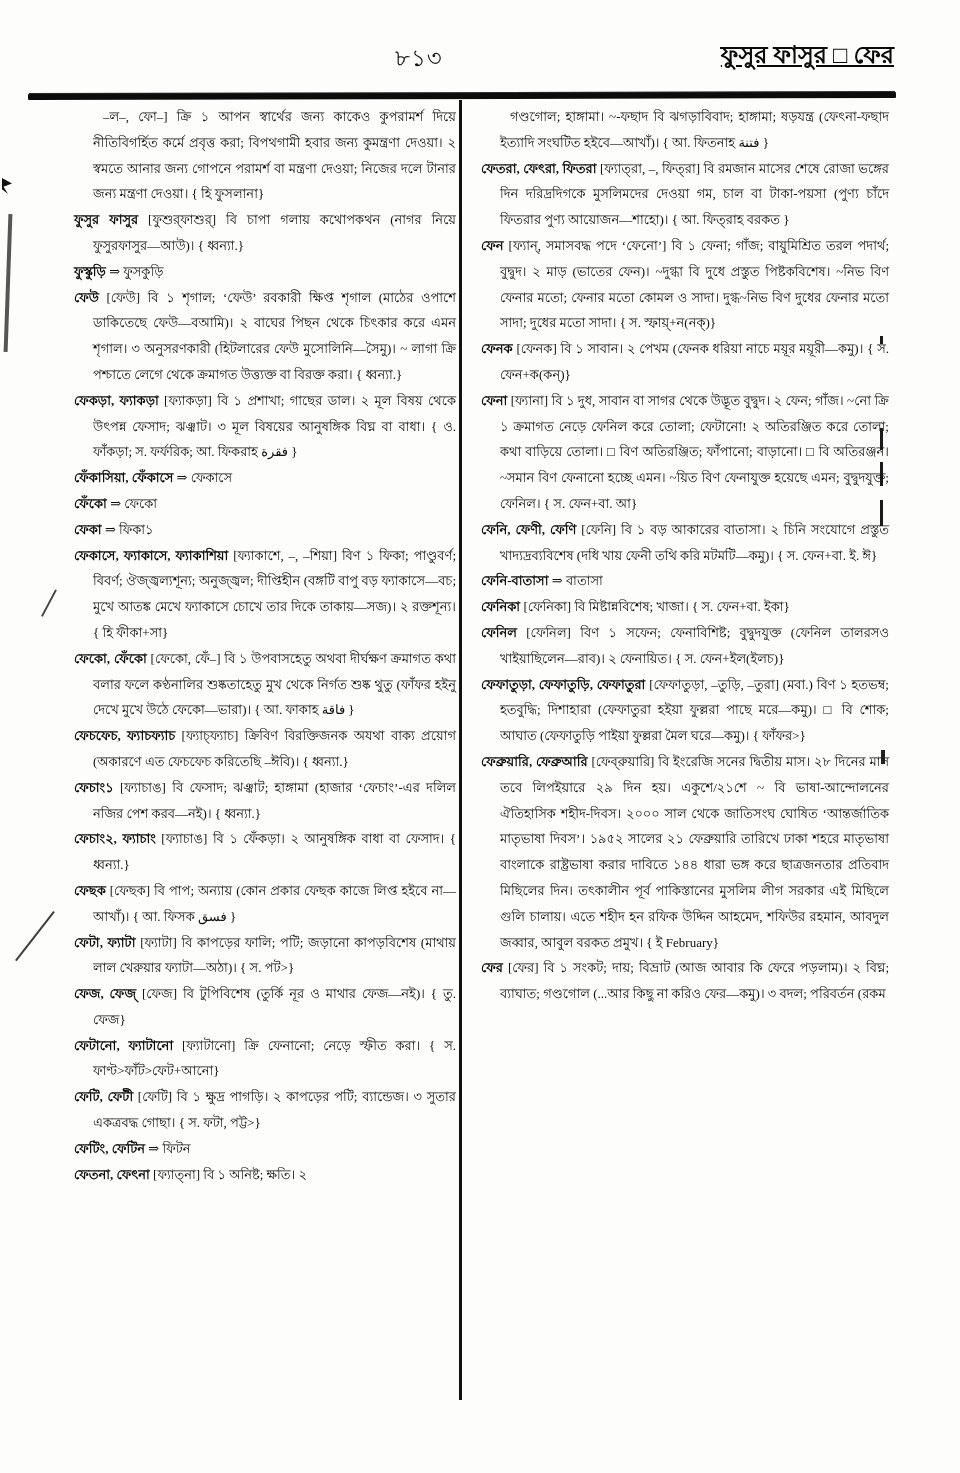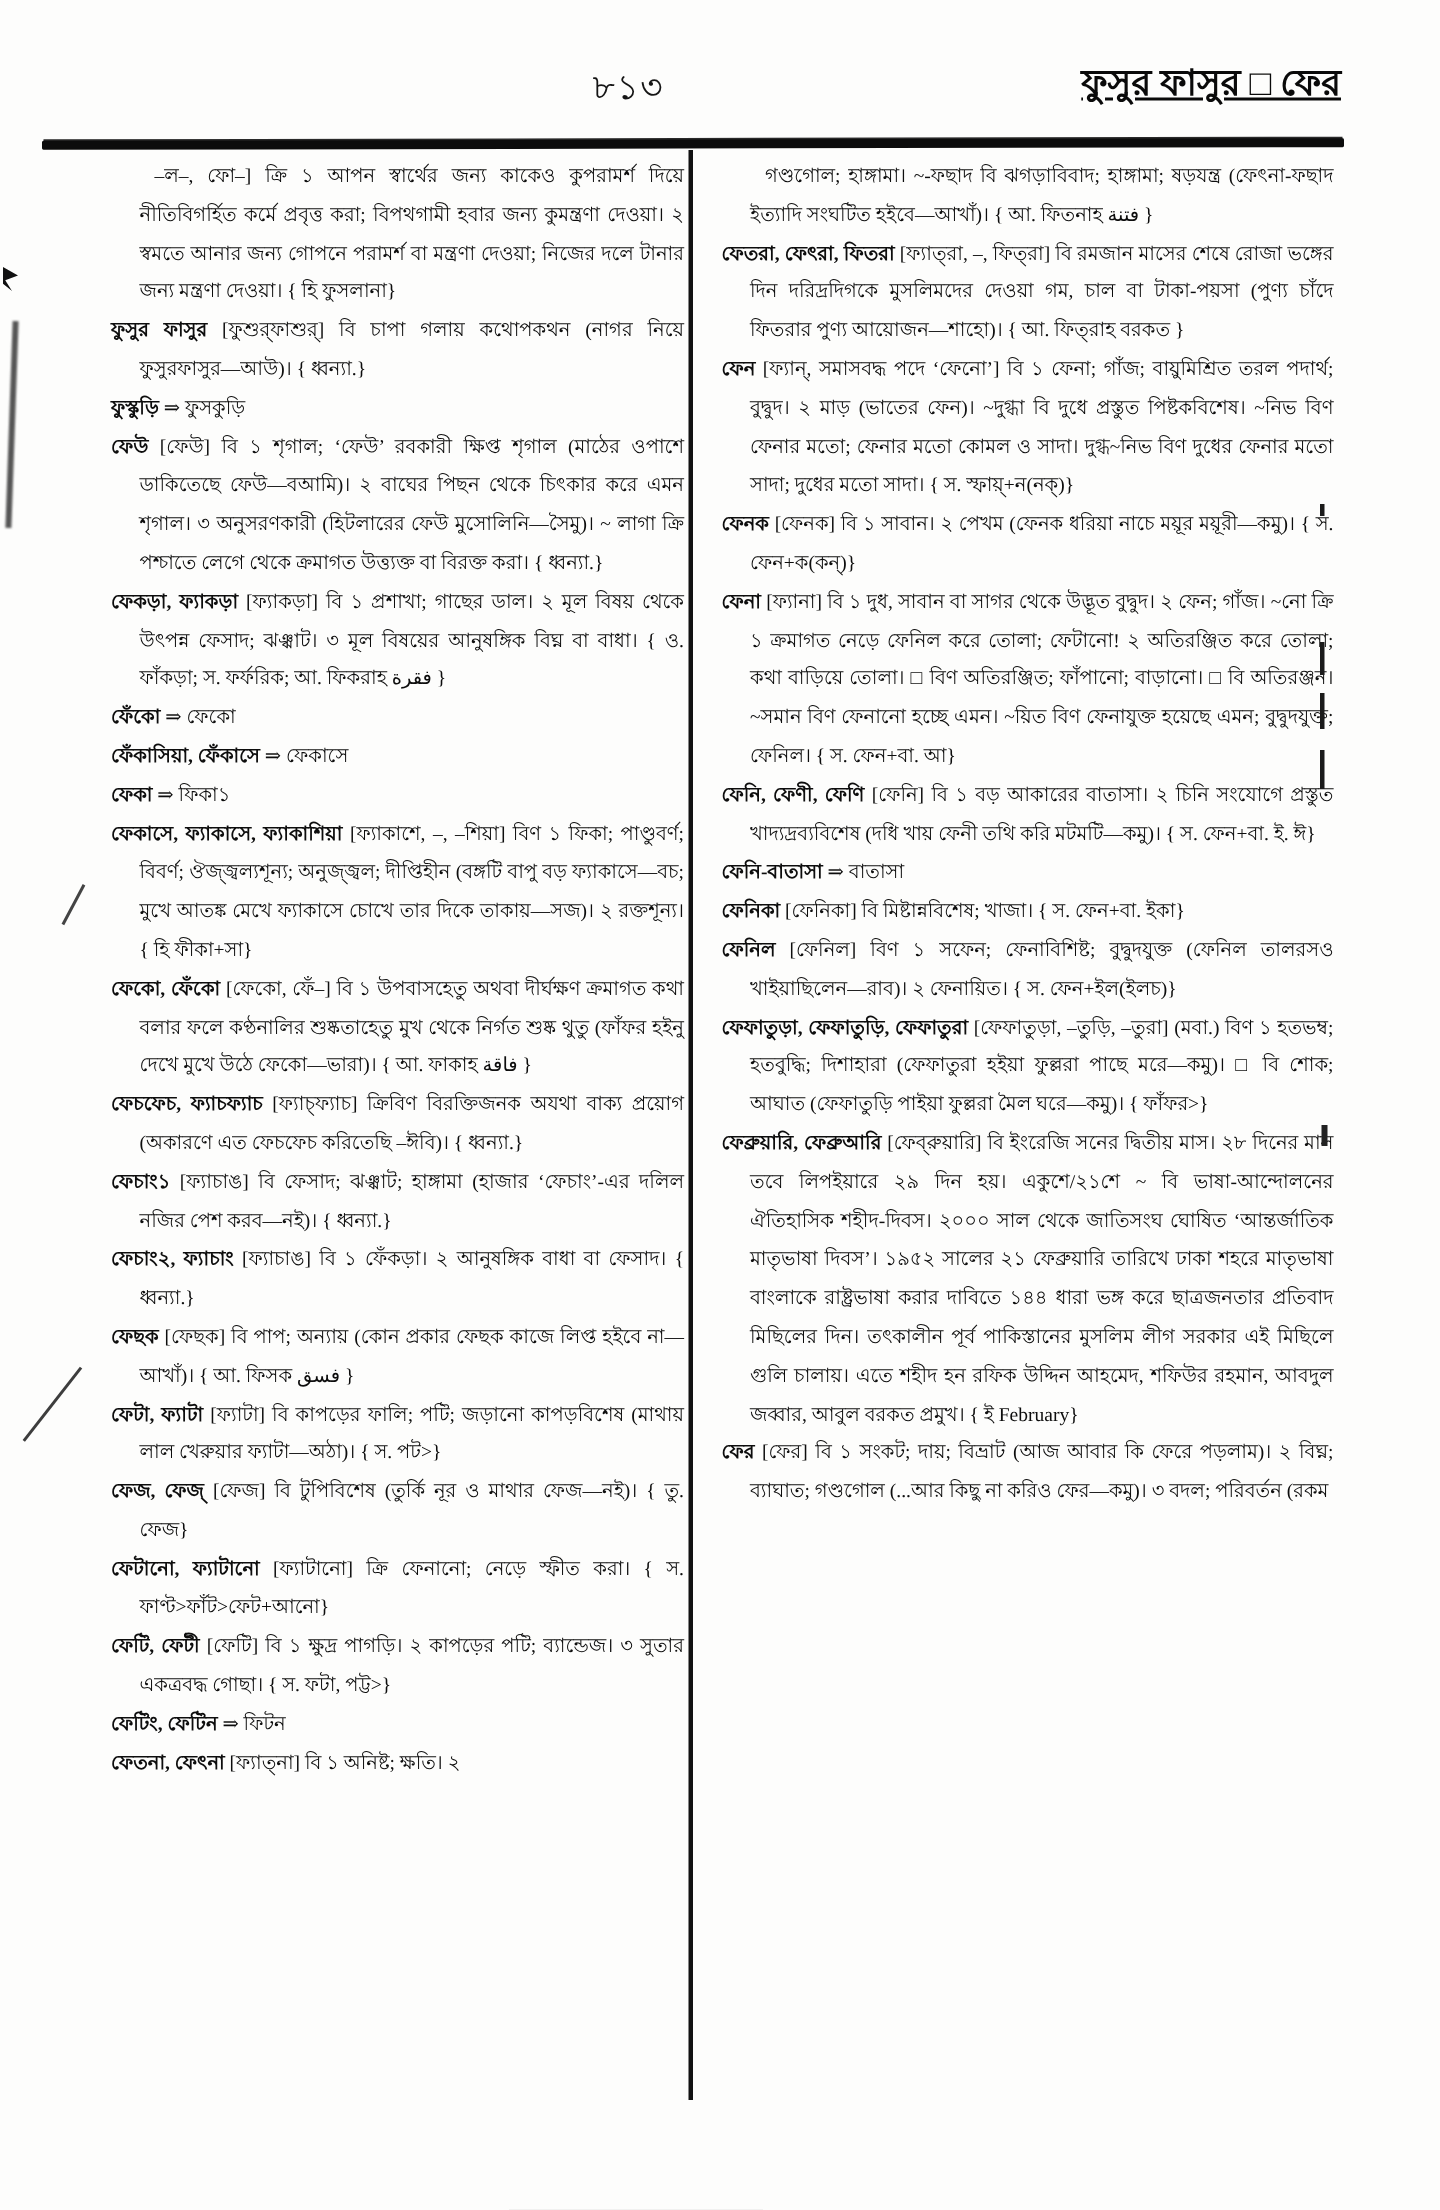--- a/index.html
+++ b/index.html
@@ -106,22 +106,22 @@
   <div class="head-rule"></div>
 
   <div class="col-divider"></div>
 
   <div class="column left" id="col-left">
       <p class="entry cont"><span class="body">–ল–, ফো–] ক্রি ১ আপন স্বার্থের জন্য কাকেও কুপরামর্শ দিয়ে নীতিবিগর্হিত কর্মে প্রবৃত্ত করা; বিপথগামী হবার জন্য কুমন্ত্রণা দেওয়া। ২ স্বমতে আনার জন্য গোপনে পরামর্শ বা মন্ত্রণা দেওয়া; নিজের দলে টানার জন্য মন্ত্রণা দেওয়া। { হি ফুসলানা}</span></p>
       <p class="entry"><span class="head">ফুসুর ফাসুর</span><span class="body"> [ফুশুর্‌ফাশুর্] বি চাপা গলায় কথোপকথন (নাগর নিয়ে ফুসুরফাসুর—আউ)। { ধ্বন্যা.}</span></p>
       <p class="entry"><span class="head">ফুস্কুড়ি</span><span class="body"> ⇒ ফুসকুড়ি</span></p>
       <p class="entry"><span class="head">ফেউ</span><span class="body"> [ফেউ] বি ১ শৃগাল; ‘ফেউ’ রবকারী ক্ষিপ্ত শৃগাল (মাঠের ওপাশে ডাকিতেছে ফেউ—বআমি)। ২ বাঘের পিছন থেকে চিৎকার করে এমন শৃগাল। ৩ অনুসরণকারী (হিটলারের ফেউ মুসোলিনি—সৈমু)। ~ লাগা ক্রি পশ্চাতে লেগে থেকে ক্রমাগত উত্ত্যক্ত বা বিরক্ত করা। { ধ্বন্যা.}</span></p>
       <p class="entry"><span class="head">ফেকড়া, ফ্যাকড়া</span><span class="body"> [ফ্যাকড়া] বি ১ প্রশাখা; গাছের ডাল। ২ মূল বিষয় থেকে উৎপন্ন ফেসাদ; ঝঞ্ঝাট। ৩ মূল বিষয়ের আনুষঙ্গিক বিঘ্ন বা বাধা। { ও. ফাঁকড়া; স. ফর্ফরিক; আ. ফিকরাহ فقرة }</span></p>
+      <p class="entry"><span class="head">ফেঁকাসিয়া, ফেঁকাসে</span><span class="body"> ⇒ ফেকাসে</span></p>
       <p class="entry"><span class="head">ফেঁকো</span><span class="body"> ⇒ ফেকো</span></p>
-      <p class="entry"><span class="head">ফেঁকাসিয়া, ফেঁকাসে</span><span class="body"> ⇒ ফেকাসে</span></p>
       <p class="entry"><span class="head">ফেকা</span><span class="body"> ⇒ ফিকা১</span></p>
       <p class="entry"><span class="head">ফেকাসে, ফ্যাকাসে, ফ্যাকাশিয়া</span><span class="body"> [ফ্যাকাশে, –, –শিয়া] বিণ ১ ফিকা; পাণ্ডুবর্ণ; বিবর্ণ; ঔজ্জ্বল্যশূন্য; অনুজ্জ্বল; দীপ্তিহীন (বঙ্গটি বাপু বড় ফ্যাকাসে—বচ; মুখে আতঙ্ক মেখে ফ্যাকাসে চোখে তার দিকে তাকায়—সজ)। ২ রক্তশূন্য। { হি ফীকা+সা}</span></p>
       <p class="entry"><span class="head">ফেকো, ফেঁকো</span><span class="body"> [ফেকো, ফেঁ–] বি ১ উপবাসহেতু অথবা দীর্ঘক্ষণ ক্রমাগত কথা বলার ফলে কণ্ঠনালির শুষ্কতাহেতু মুখ থেকে নির্গত শুষ্ক থুতু (ফাঁফর হইনু দেখে মুখে উঠে ফেকো—ভারা)। { আ. ফাকাহ فاقة }</span></p>
       <p class="entry"><span class="head">ফেচফেচ, ফ্যাচফ্যাচ</span><span class="body"> [ফ্যাচ্‌ফ্যাচ] ক্রিবিণ বিরক্তিজনক অযথা বাক্য প্রয়োগ (অকারণে এত ফেচফেচ করিতেছি –ঈবি)। { ধ্বন্যা.}</span></p>
       <p class="entry"><span class="head">ফেচাং১</span><span class="body"> [ফ্যাচাঙ] বি ফেসাদ; ঝঞ্ঝাট; হাঙ্গামা (হাজার ‘ফেচাং’-এর দলিল নজির পেশ করব—নই)। { ধ্বন্যা.}</span></p>
       <p class="entry"><span class="head">ফেচাং২, ফ্যাচাং</span><span class="body"> [ফ্যাচাঙ] বি ১ ফেঁকড়া। ২ আনুষঙ্গিক বাধা বা ফেসাদ। { ধ্বন্যা.}</span></p>
       <p class="entry"><span class="head">ফেছক</span><span class="body"> [ফেছক] বি পাপ; অন্যায় (কোন প্রকার ফেছক কাজে লিপ্ত হইবে না—আখাঁ)। { আ. ফিসক فسق }</span></p>
       <p class="entry"><span class="head">ফেটা, ফ্যাটা</span><span class="body"> [ফ্যাটা] বি কাপড়ের ফালি; পটি; জড়ানো কাপড়বিশেষ (মাথায় লাল খেরুয়ার ফ্যাটা—অঠা)। { স. পট&gt;}</span></p>
       <p class="entry"><span class="head">ফেজ, ফেজ্</span><span class="body"> [ফেজ] বি টুপিবিশেষ (তুর্কি নূর ও মাথার ফেজ—নই)। { তু. ফেজ}</span></p>
       <p class="entry"><span class="head">ফেটানো, ফ্যাটানো</span><span class="body"> [ফ্যাটানো] ক্রি ফেনানো; নেড়ে স্ফীত করা। { স. ফাণ্ট&gt;ফাঁট&gt;ফেট+আনো}</span></p>

